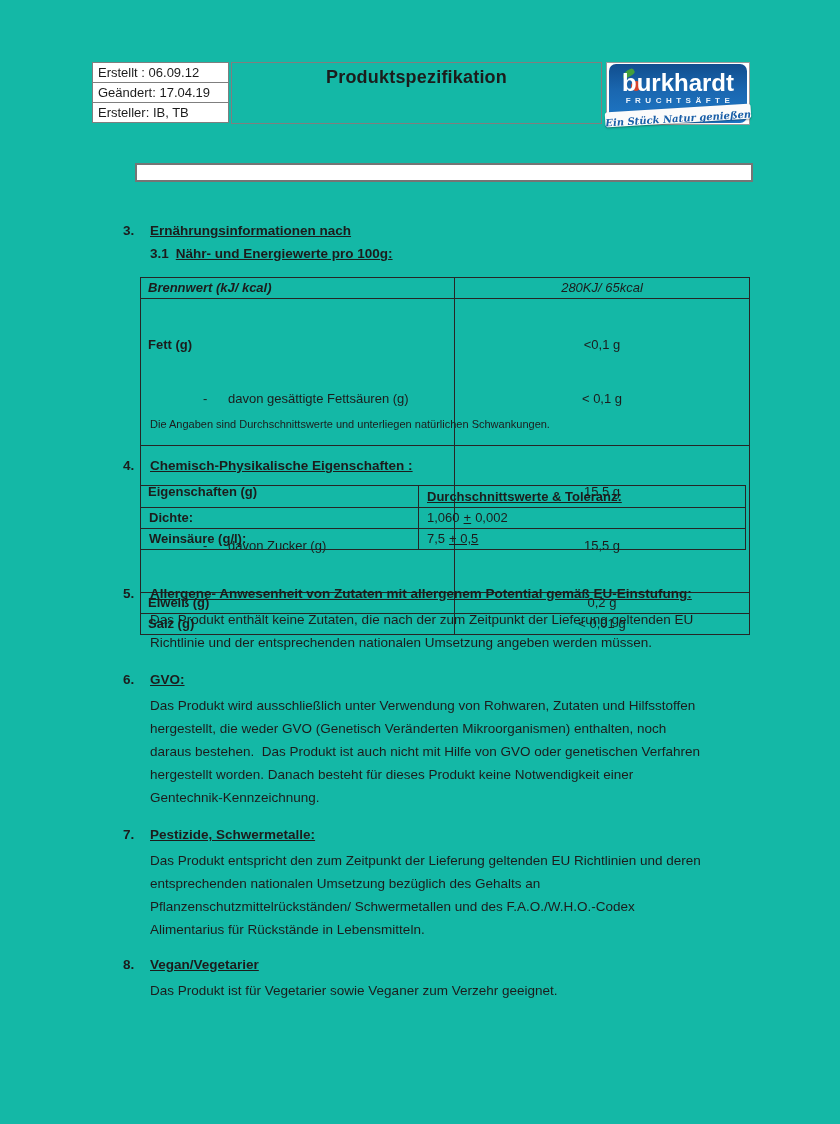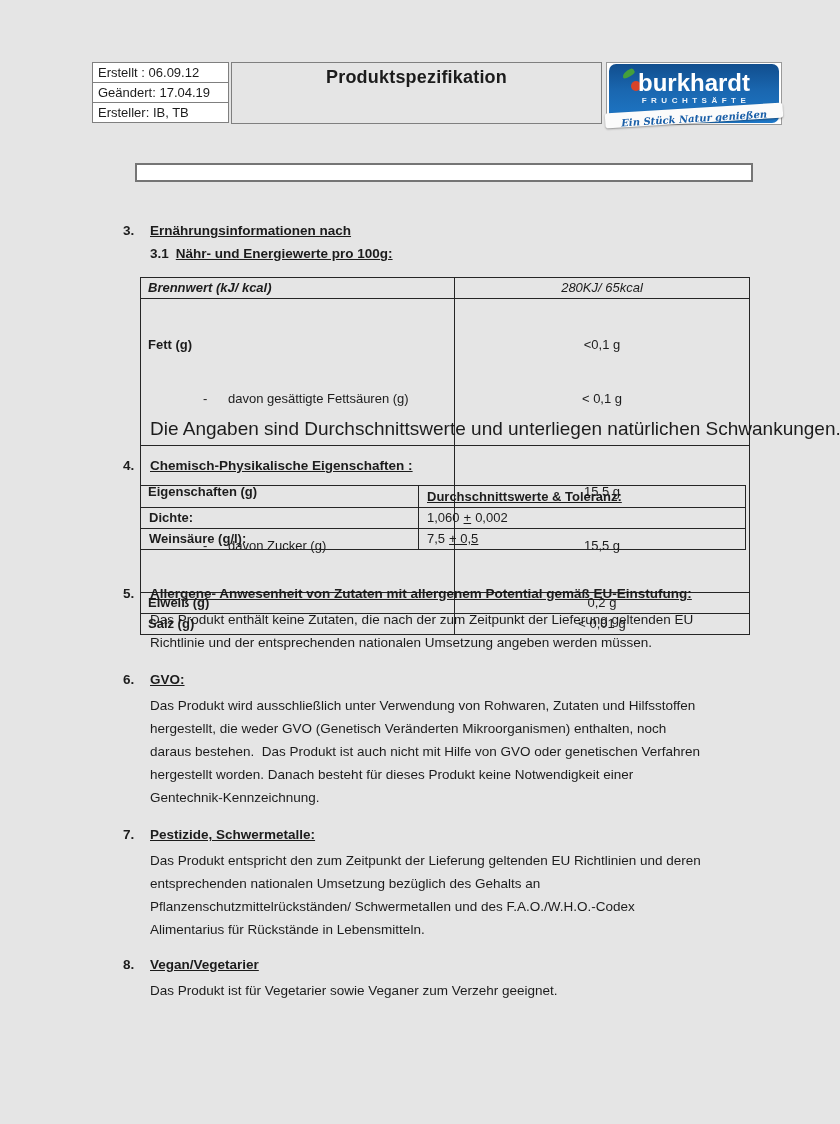--- a/index.html
+++ b/index.html
@@ -1,33 +1,33 @@
 <!DOCTYPE html>
 <html><head>
 <meta charset="utf-8">
 <style>
   html,body{margin:0;padding:0;background:#ffffff;}
   .page{
-    position:relative;width:840px;height:1124px;background:#e5e5e5;overflow:hidden;
+    position:relative;width:840px;height:1124px;background:#14b8a6;overflow:hidden;
     font-family:"Liberation Sans", sans-serif;color:#1c1c1c;
   }
   
   .hdr-meta{position:absolute;left:92px;top:62px;width:137px;}
   .hdr-meta .meta-row{
     box-sizing:border-box;height:21px;border:1px solid #7f7f7f;margin-top:-1px;
     font-size:13px;line-height:19px;padding-left:5px;background:#fff;white-space:pre;
   }
   .hdr-meta .meta-row:first-child{margin-top:0;}
   .hdr-title{
     position:absolute;left:231px;top:62px;width:371px;height:62px;box-sizing:border-box;
     border:1px solid #7f7f7f;text-align:center;
   }
   .hdr-title .title{font-size:18px;font-weight:bold;padding-top:4px;letter-spacing:.2px;}
   .logo-cell{
-    position:absolute;left:606px;top:62px;width:176px;height:63px;box-sizing:border-box;
+    position:absolute;left:606px;top:62px;width:144px;height:63px;box-sizing:border-box;
     border:1px solid #9a9a9a;background:#fff;
   }
   .logo{
     position:absolute;left:2px;top:1px;right:2px;bottom:1px;
     background:linear-gradient(180deg,#114e8e 0%,#1a67b0 45%,#1e78c8 100%);
     border-radius:7px;overflow:visible;
   }
   .logo .berry{position:absolute;left:22px;top:17px;width:10px;height:10px;border-radius:50%;background:#d8432a;}
   .logo .leaf{
     position:absolute;left:13px;top:6px;width:13px;height:7px;background:#44a03c;
@@ -67,21 +67,21 @@
   
   table{border-collapse:collapse;table-layout:fixed;}
   td{border:1px solid #262626;padding:0;vertical-align:middle;box-sizing:border-box;}
   .nut-table{position:absolute;left:140px;top:277px;width:609px;font-size:13px;}
   .nut-table col.c1{width:314px;} .nut-table col.c2{width:295px;}
   .nut-table .lab{font-weight:bold;padding:1px 4px 1px 7px;line-height:18px;white-space:pre;}
   .nut-table .val{text-align:center;line-height:18px;padding:1px 2px;white-space:pre;}
   .nut-table .r1{height:20px;font-style:italic;} .nut-table .r2{height:38px;} .nut-table .r4{height:20px;border-radius:10px;}
   .nut-table .subline{font-weight:normal;line-height:18px;white-space:pre;}
   .nut-table .dash{display:inline-block;margin-left:55px;width:25px;font-weight:normal;}
-  .nut-note{position:absolute;left:150px;top:418px;font-size:19px;white-space:pre;}
+  .nut-note{position:absolute;left:150px;top:418px;font-size:11px;white-space:pre;}
   .chem-table{position:absolute;left:140px;top:485px;width:605px;font-size:13px;}
   .chem-table col.c1{width:278px;} .chem-table col.c2{width:327px;}
   .chem-table td{padding:1px 4px 1px 8px;line-height:18px;white-space:pre;}
   .chem-table .hrow{height:22px;} .chem-table .drow{height:20px;}
   .chem-table .chead{font-weight:bold;text-decoration:underline;}
   .chem-table .clab{font-weight:bold;}
   .pm-u{text-decoration:underline;margin:0 4px;}
   .pm-post{}
 </style>
 </head>

